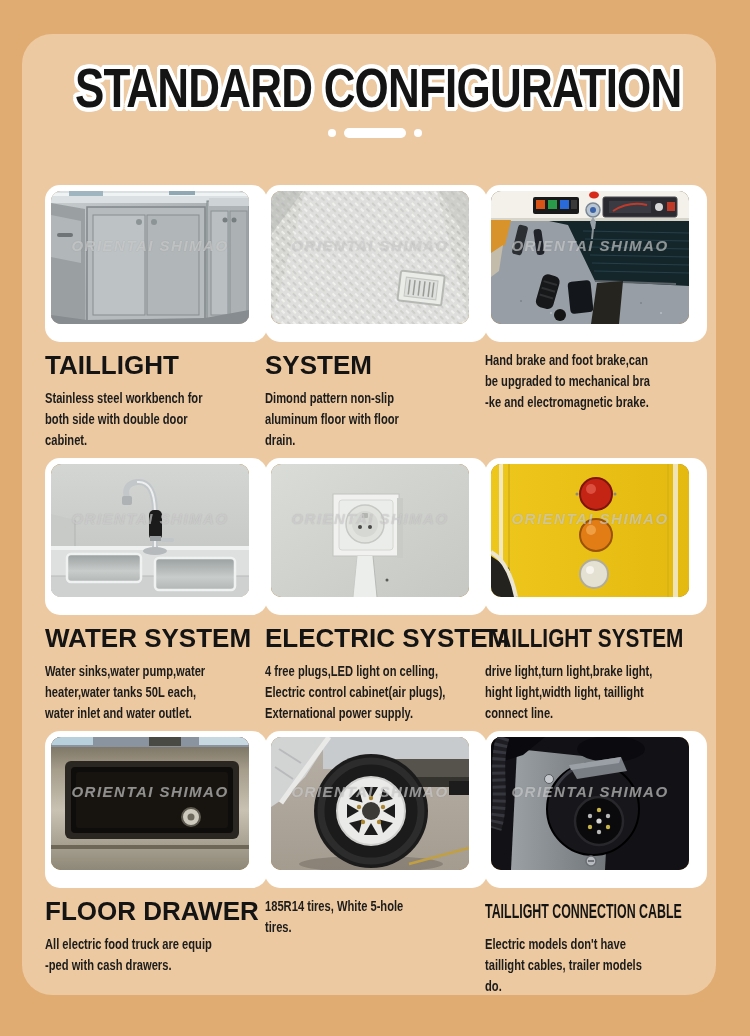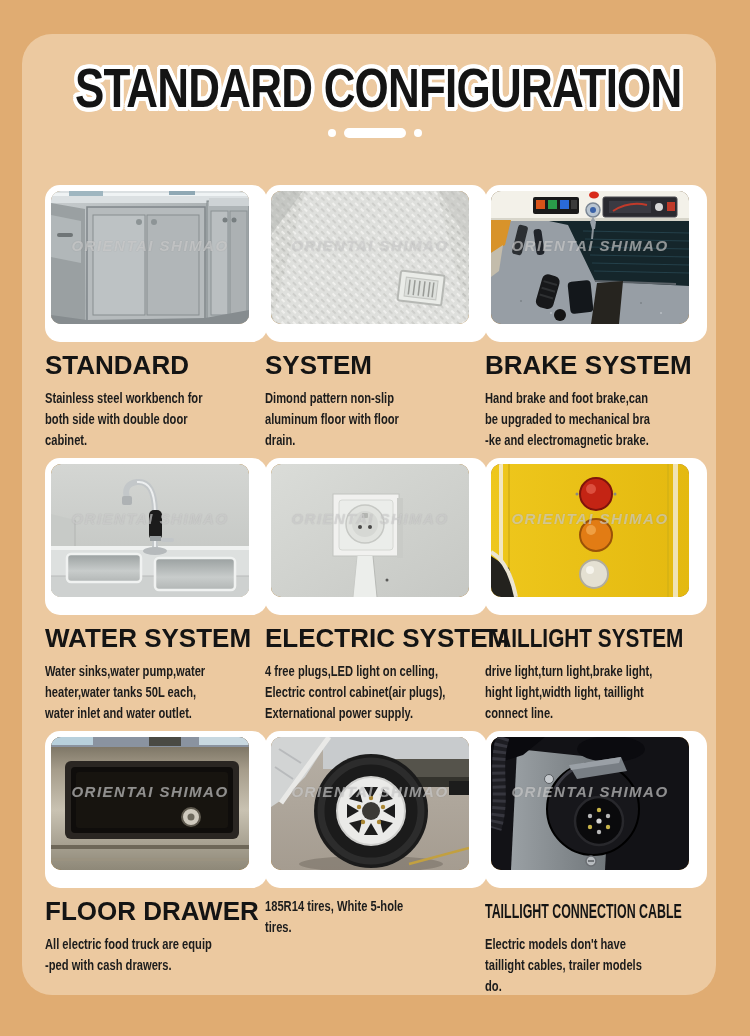--- a/index.html
+++ b/index.html
@@ -104,21 +104,21 @@
         <rect x="158" y="7" width="40" height="8" fill="#ced3d5"></rect>
         <rect x="160" y="20" width="17" height="104" fill="#babfc1" stroke="#8a9194"></rect>
         <rect x="179" y="20" width="17" height="104" fill="#acb1b3" stroke="#8a9194"></rect>
         <circle cx="174" cy="29" r="2.5" fill="#777e80"></circle>
           <circle cx="183" cy="29" r="2.5" fill="#777e80"></circle>
         <polygon points="0,133 0,124 36,129 154,127 198,119 198,133" fill="#868c8f"></polygon>
       </svg>
       <div class="watermark">ORIENTAI SHIMAO</div>
     </div>
   </div>
-  <div class="card-title">STANDARD</div>
+  <div class="card-title">TAILLIGHT</div>
   <div class="card-desc">
     <div>Stainless steel workbench for</div>
     <div>both side with double door</div>
     <div>cabinet.</div>
   </div>
 </div>
 
 <div class="card r0 k1">
   <div class="photo">
     <div class="photo-inner">
@@ -202,21 +202,20 @@
           <line x1="50" y1="99" x2="64" y2="99" stroke="#2e3032" stroke-width="2"></line>
           <line x1="50" y1="106" x2="64" y2="106" stroke="#2e3032" stroke-width="2"></line>
         </g>
         <circle cx="69" cy="124" r="6" fill="#141414"></circle>
         <rect x="78" y="90" width="23" height="32" rx="4" fill="#13171b" transform="rotate(-6 89 106)"></rect>
         <polygon points="106,92 132,90 128,133 100,133" fill="#26241f"></polygon>
       </svg>
       <div class="watermark">ORIENTAI SHIMAO</div>
     </div>
   </div>
-  <div class="card-title">BRAKE SYSTEM</div>
   <div class="card-desc">
     <div>Hand brake and foot brake,can</div>
     <div>be upgraded to mechanical bra</div>
     <div>-ke and electromagnetic brake.</div>
   </div>
 </div>
 
 <div class="card r1 k0">
   <div class="photo">
     <div class="photo-inner">

